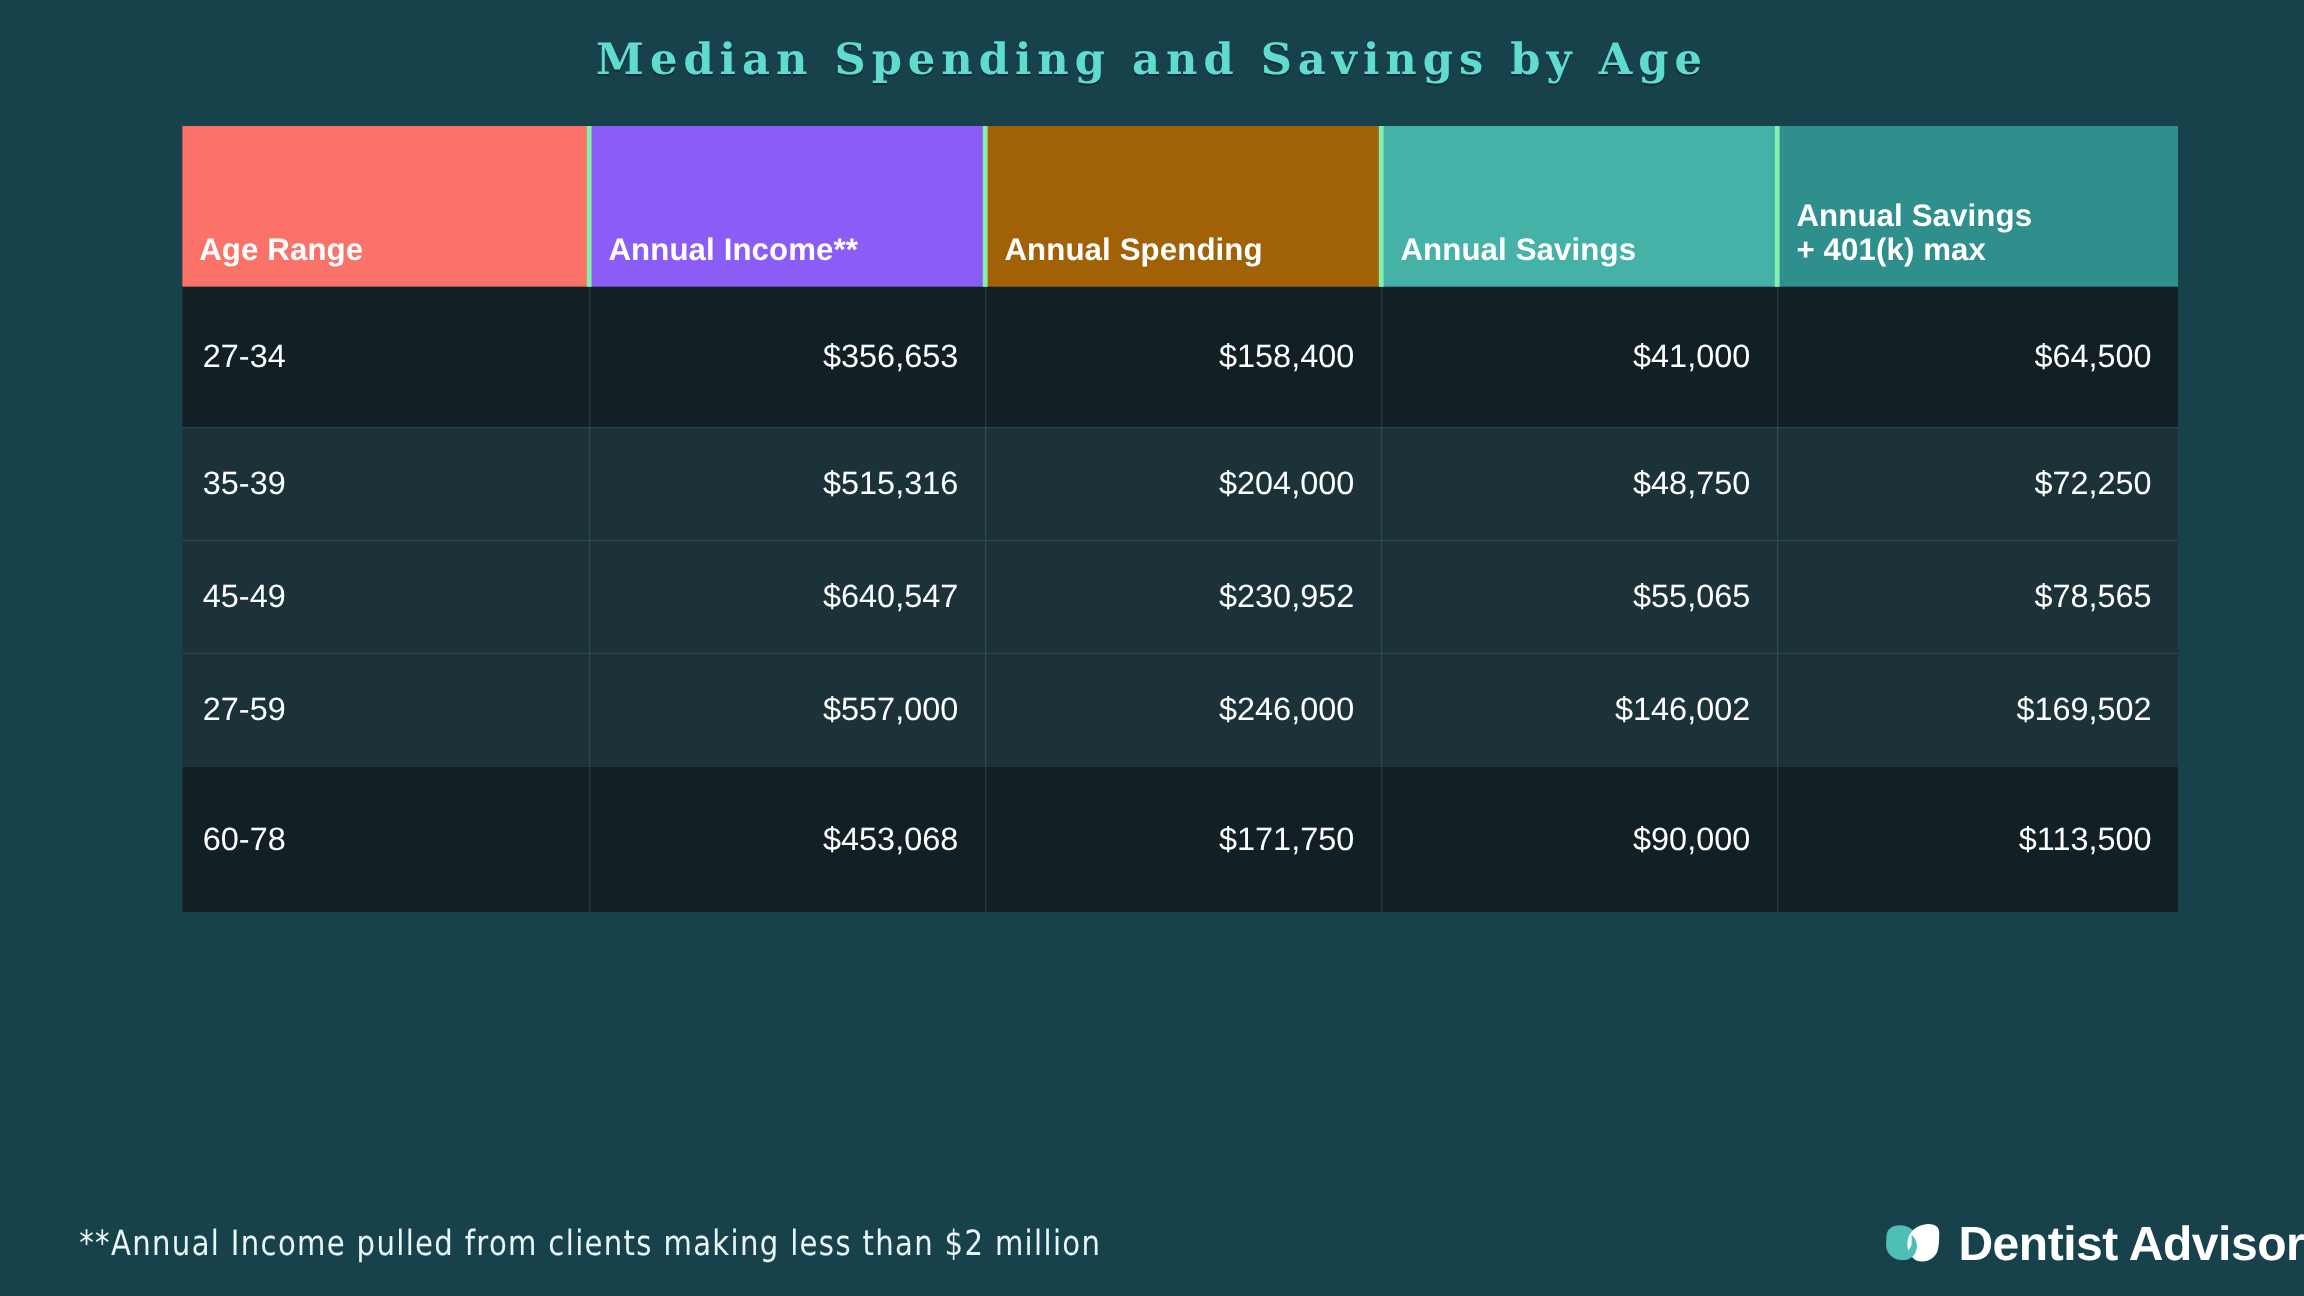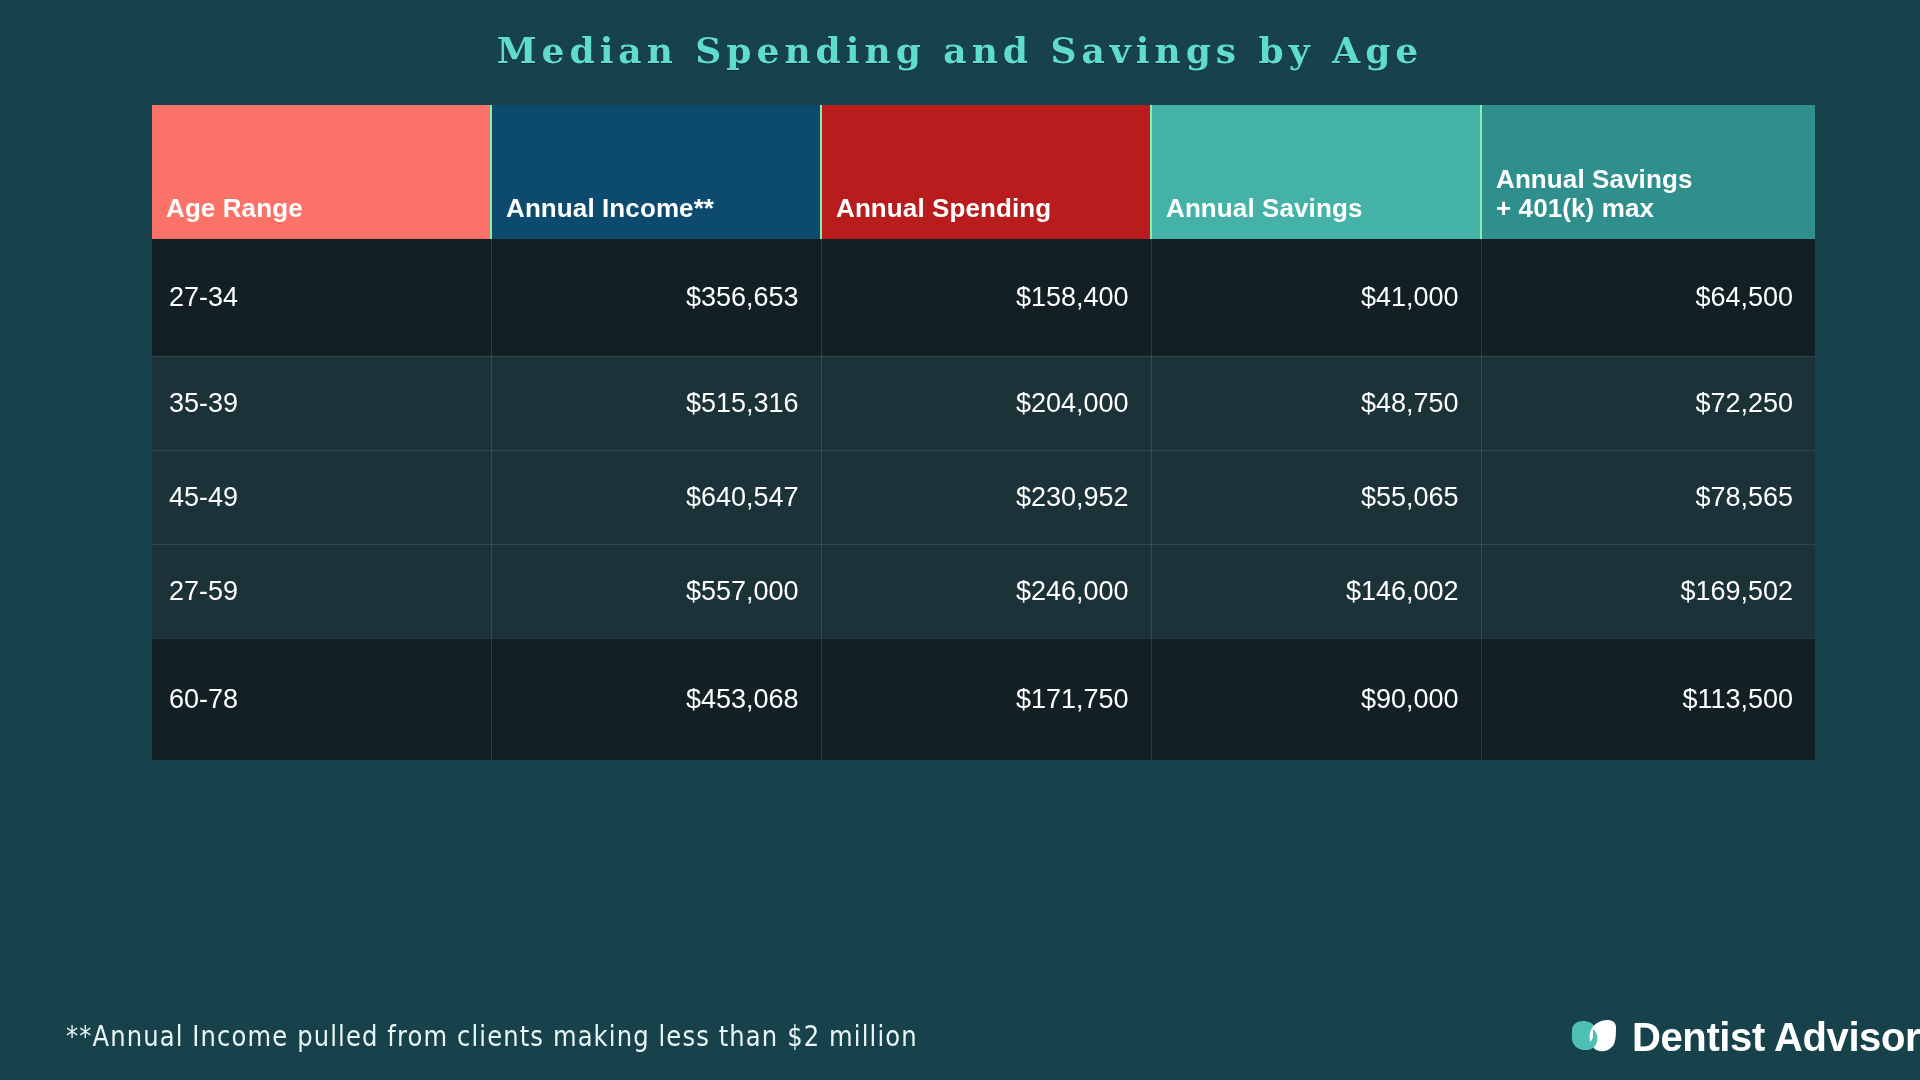--- a/index.html
+++ b/index.html
@@ -61,28 +61,28 @@
   thead th {
     height: 134px;
     vertical-align: bottom;
     padding: 0 0 16px 14px;
     text-align: left;
     color: #ffffff;
     font-size: 26px;
     font-weight: bold;
     line-height: 1.12;
     box-sizing: border-box;
-    border-right: 2px solid #86efac;
+    border-right: 4px solid #86efac;
     letter-spacing: 0.1px;
   }
   thead th:last-child { border-right: none; }
 
   th.h0 { background: #fa7268; }
-  th.h1 { background: #0c4a6e; }
-  th.h2 { background: #b91c1c; }
+  th.h1 { background: #8b5cf6; }
+  th.h2 { background: #a16207; }
   th.h3 { background: #45b2a8; }
   th.h4 { background: #2e8f8c; }
 
   
   tbody td {
     height: 94px;
     padding: 0 22px;
     color: #ffffff;
     font-size: 27px;
     font-weight: normal;

